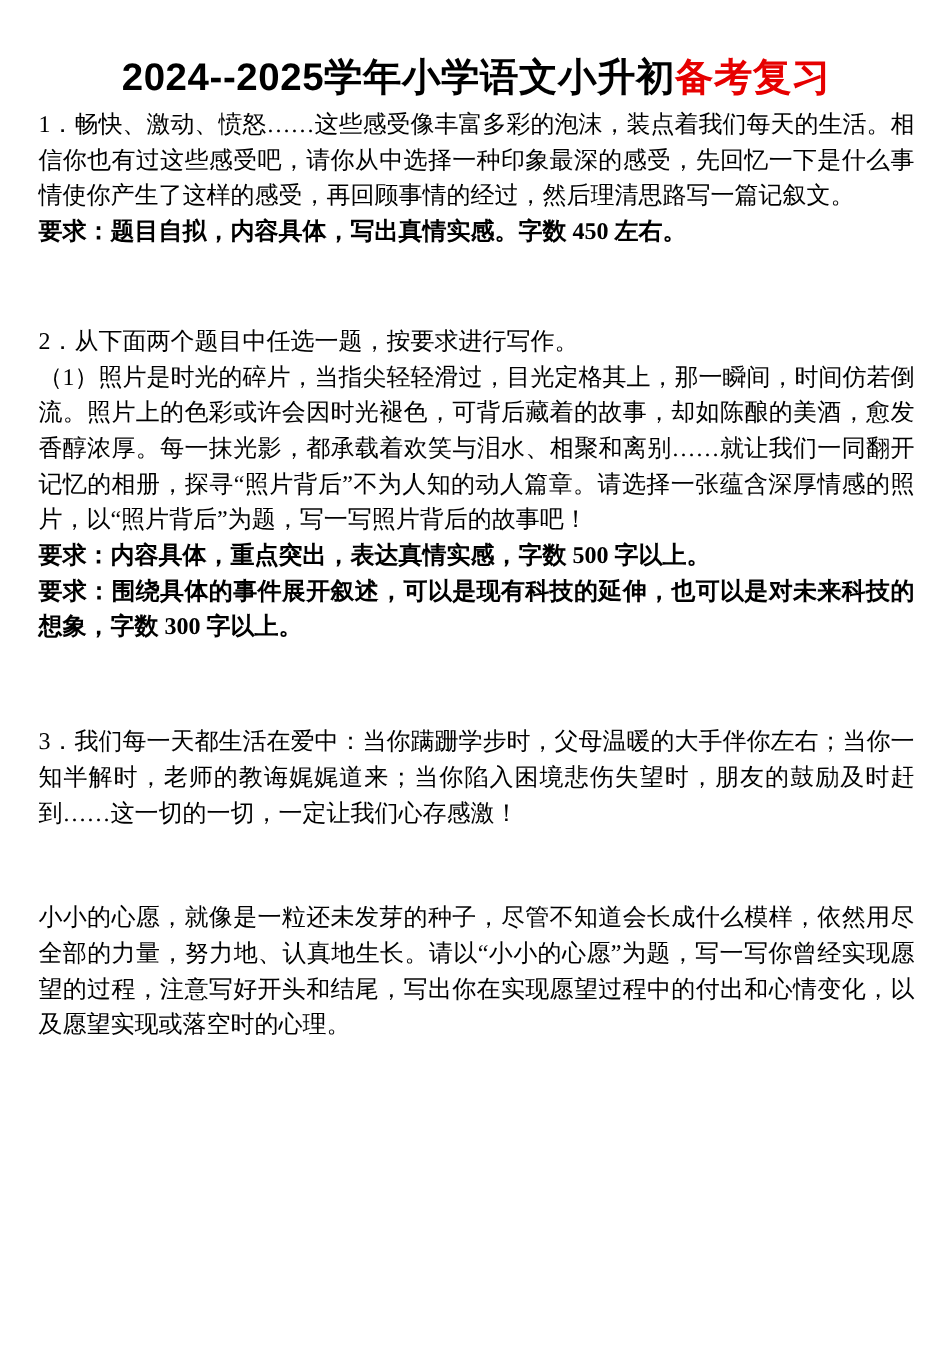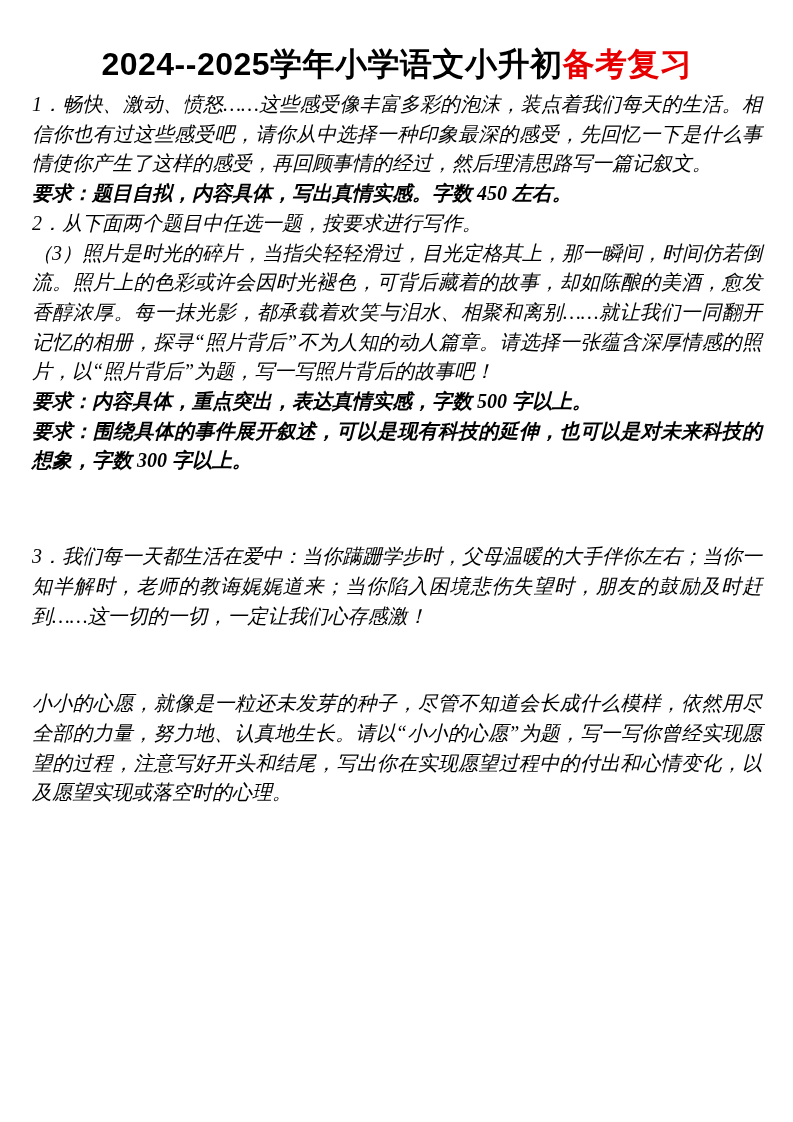--- a/index.html
+++ b/index.html
@@ -36,53 +36,52 @@
     font-weight: bold;
     font-size: 26px;
     line-height: 36px;
     letter-spacing: 0.5px;
     white-space: nowrap;
   }
   .red { color: #e60000; }
   .subtitle-suffix { margin-left: 24px; }
   .question { margin: 0; }
   .q1 { margin-top: 6px; }
-  .q2 { }
+  .q2 { margin-top: 62px; }
   .q3 { margin-top: 66px; }
   .q4 { margin-top: 58px; }
   .para {
     margin: 0;
     font-family: "Liberation Serif", "DejaVu Serif", serif;
     font-size: 20px;
     line-height: 29.7px;
     text-align: justify;
     text-justify: inter-ideograph;
     color: #000000;
-    font-style: italic;
   }
   .req {
     font-weight: bold;
   }
 </style>
 </head>
 <body>
 
 <div class="page">
 
   <h1 class="title"><span>2024--2025学年小学语文小升初</span><span class="red">备考复习</span></h1>
 
 
   <section class="question q1">
     <p class="para">1．畅快、激动、愤怒……这些感受像丰富多彩的泡沫，装点着我们每天的生活。相信你也有过这些感受吧，请你从中选择一种印象最深的感受，先回忆一下是什么事情使你产生了这样的感受，再回顾事情的经过，然后理清思路写一篇记叙文。</p>
     <p class="para req">要求：题目自拟，内容具体，写出真情实感。字数 450 左右。</p>
   </section>
 
   <section class="question q2">
     <p class="para">2．从下面两个题目中任选一题，按要求进行写作。</p>
-    <p class="para">（3）照片是时光的碎片，当指尖轻轻滑过，目光定格其上，那一瞬间，时间仿若倒流。照片上的色彩或许会因时光褪色，可背后藏着的故事，却如陈酿的美酒，愈发香醇浓厚。每一抹光影，都承载着欢笑与泪水、相聚和离别……就让我们一同翻开记忆的相册，探寻“照片背后”不为人知的动人篇章。请选择一张蕴含深厚情感的照片，以“照片背后”为题，写一写照片背后的故事吧！</p>
+    <p class="para">（1）照片是时光的碎片，当指尖轻轻滑过，目光定格其上，那一瞬间，时间仿若倒流。照片上的色彩或许会因时光褪色，可背后藏着的故事，却如陈酿的美酒，愈发香醇浓厚。每一抹光影，都承载着欢笑与泪水、相聚和离别……就让我们一同翻开记忆的相册，探寻“照片背后”不为人知的动人篇章。请选择一张蕴含深厚情感的照片，以“照片背后”为题，写一写照片背后的故事吧！</p>
     <p class="para req">要求：内容具体，重点突出，表达真情实感，字数 500 字以上。</p>
     <p class="para req">要求：围绕具体的事件展开叙述，可以是现有科技的延伸，也可以是对未来科技的想象，字数 300 字以上。</p>
   </section>
 
   <section class="question q3">
     <p class="para">3．我们每一天都生活在爱中：当你蹒跚学步时，父母温暖的大手伴你左右；当你一知半解时，老师的教诲娓娓道来；当你陷入困境悲伤失望时，朋友的鼓励及时赶到……这一切的一切，一定让我们心存感激！</p>
   </section>
 
   <section class="question q4">
     <p class="para">小小的心愿，就像是一粒还未发芽的种子，尽管不知道会长成什么模样，依然用尽全部的力量，努力地、认真地生长。请以“小小的心愿”为题，写一写你曾经实现愿望的过程，注意写好开头和结尾，写出你在实现愿望过程中的付出和心情变化，以及愿望实现或落空时的心理。</p>

